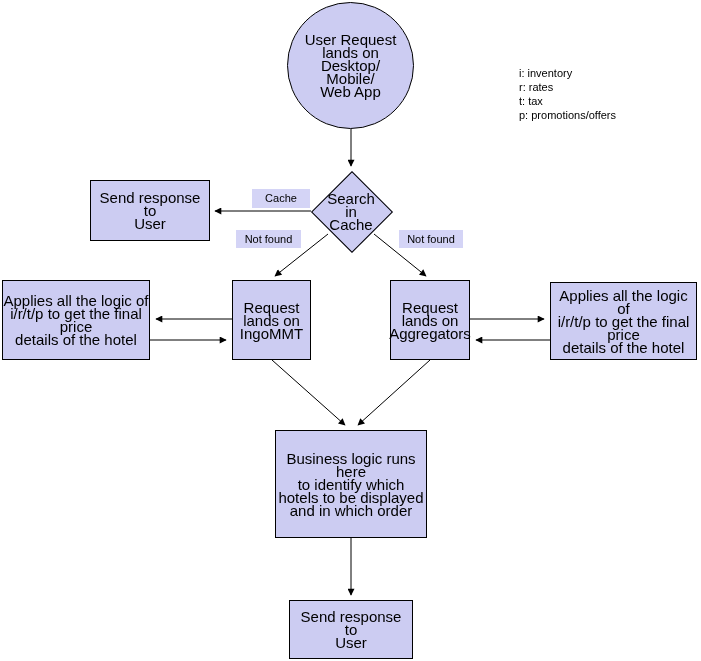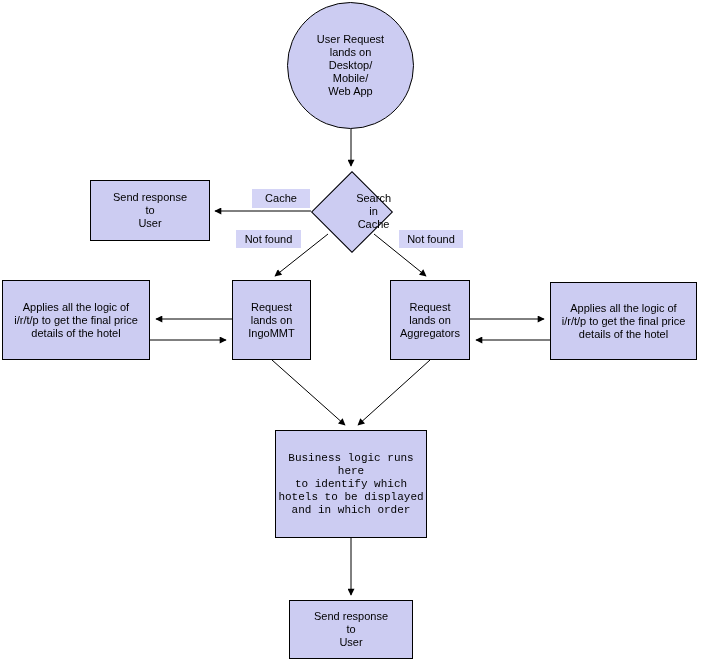--- a/index.html
+++ b/index.html
@@ -37,33 +37,32 @@
     fill:var(--connector);
   }
   .node{
     position:absolute;
     background:var(--node-fill);
     border:1px solid var(--node-border);
     display:flex;
     align-items:center;
     justify-content:center;
     text-align:center;
-    font-size:11px;
+    font-size:15px;
     line-height:13px;
     white-space:pre-line;
     box-sizing:border-box;
   }
   .node.circle{
     border-radius:50%;
   }
   .diamond-wrap{
     position:absolute;
     background:transparent;
     border:none;
-    justify-content:flex-end;
   }
   .diamond-shape{
     position:absolute;
     left:12px;top:12px;
     width:56px;height:56px;
     background:var(--node-fill);
     border:1px solid var(--node-border);
     transform:rotate(45deg);
   }
   .diamond-wrap .node-label{
@@ -149,31 +148,37 @@
 lands on
 Aggregators</span>
   </div>
 
   <div class="node" style="left:550px;top:282px;width:147px;height:78px;">
     <span class="node-label">Applies all the logic of
 i/r/t/p to get the final price
 details of the hotel</span>
   </div>
 
-  <div class="node" style="left:275px;top:430px;width:152px;height:108px;font-family:Liberation Mono, monospace;">
+  <div class="node" style="left:275px;top:430px;width:152px;height:108px;">
     <span class="node-label">Business logic runs here
 to identify which
 hotels to be displayed
 and in which order</span>
   </div>
 
   <div class="node" style="left:289px;top:600px;width:124px;height:59px;">
     <span class="node-label">Send response
 to
 User</span>
   </div>
 
   <div class="edge-label" style="left:252px;top:189px;width:58px;height:19px;">Cache</div>
   <div class="edge-label" style="left:236px;top:230px;width:65px;height:18px;">Not found</div>
   <div class="edge-label" style="left:399px;top:230px;width:64px;height:18px;">Not found</div>
 
+  <div class="legend">
+    <div>i: inventory</div>
+    <div>r: rates</div>
+    <div>t: tax</div>
+    <div>p: promotions/offers</div>
+  </div>
 
 </div>
 
 </body></html>

